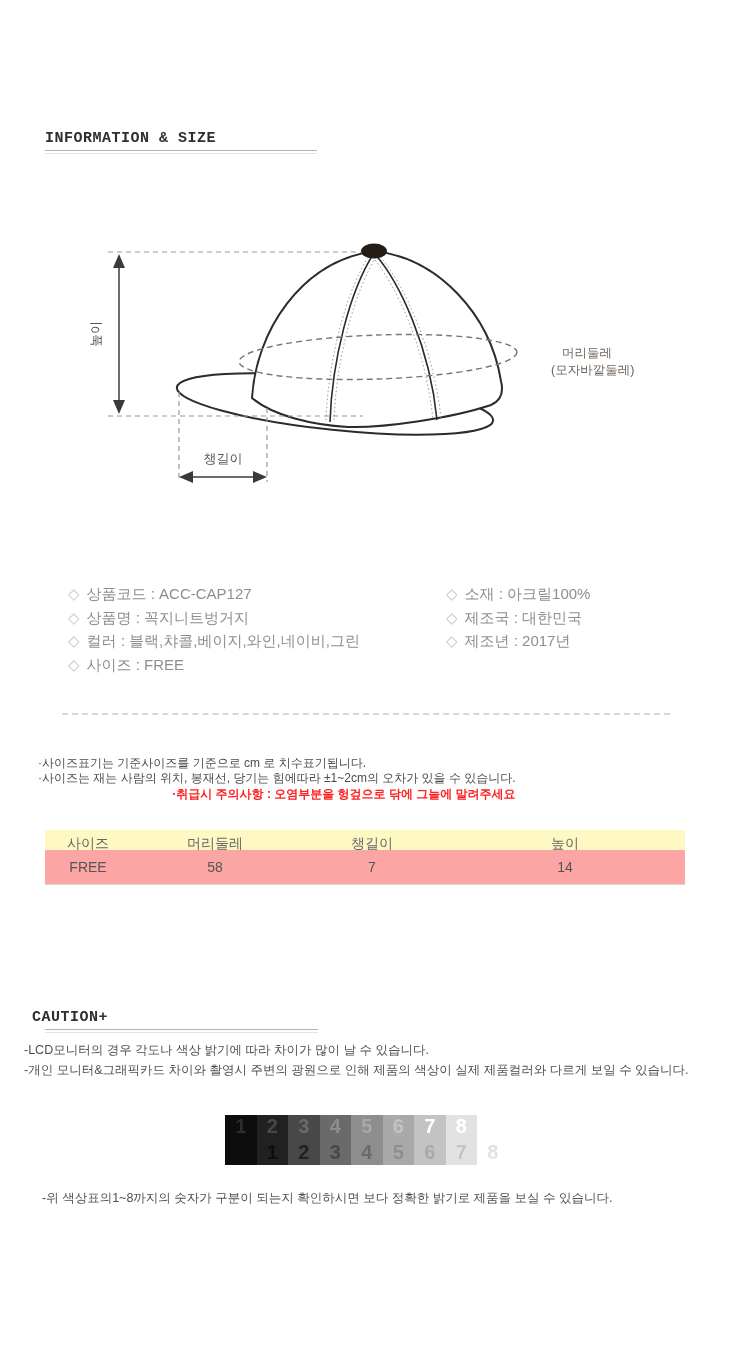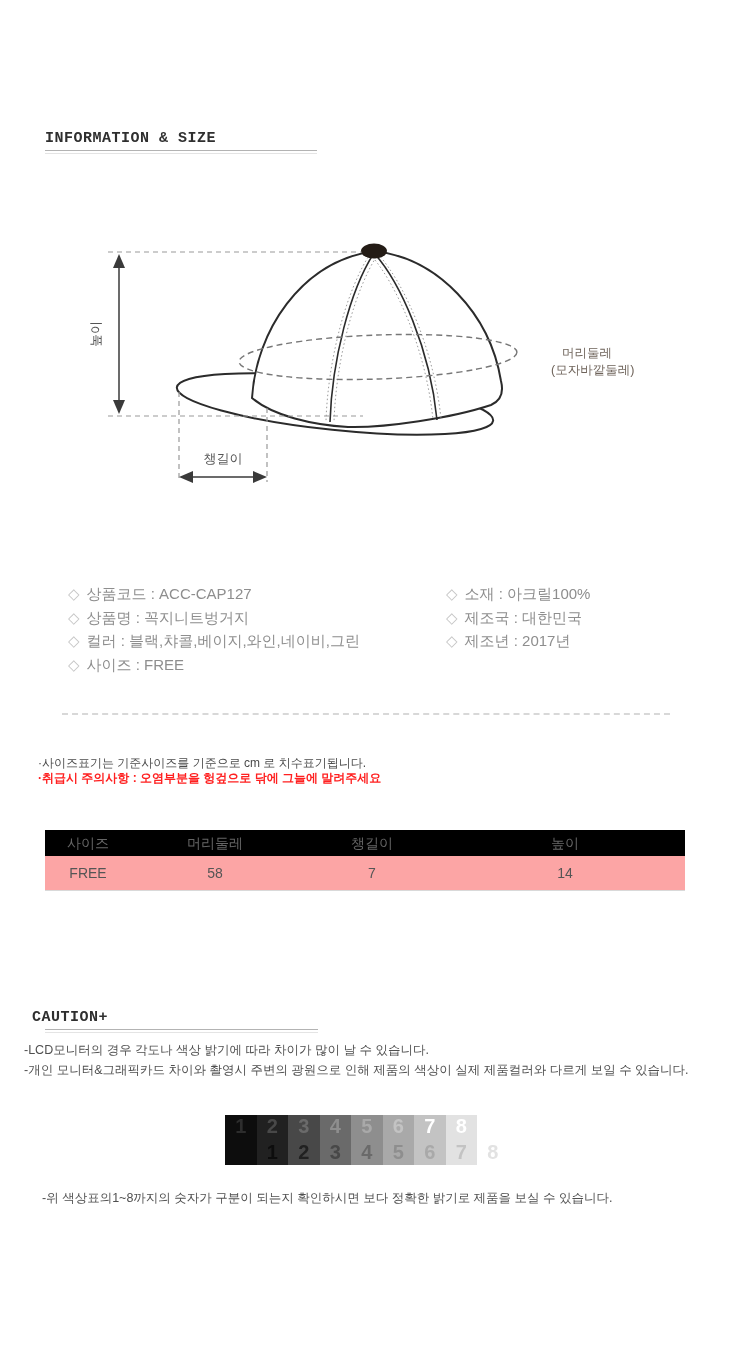--- a/index.html
+++ b/index.html
@@ -28,21 +28,21 @@
   
   .dashed-divider{border-top:2px dashed #d8d8d8;height:0;}
 
   
   .notes{font-size:12px;line-height:15.3px;color:#4a4a4a;white-space:nowrap;}
   .notes .red{font-weight:bold;}
 
   
   .size-table{width:640px;font-size:14px;}
   .st-row{display:grid;grid-template-columns:86px 168px 146px 240px;text-align:center;}
-  .st-head{background:#000000;color:#666;height:26px;line-height:26px;}
+  .st-head{background:#fef9c3;color:#666;height:20px;line-height:26px;}
   .st-data{background:#fca5a5;color:#555;height:34px;line-height:34px;border-bottom:1px solid #d9d9d9;}
 
   
   .caution-text{font-size:12.5px;line-height:20px;color:#4f4f4f;white-space:nowrap;}
 
   
   .gs-chart{display:flex;width:284px;height:50px;}
   .gs-cell{position:relative;width:31.5px;height:50px;flex:0 0 31.5px;}
   .gs-top,.gs-bottom{
     position:absolute;left:0;width:100%;text-align:center;
@@ -107,20 +107,21 @@
 <div class="abs pi-col" style="left:446px;top:582px;">
   <span class="pi-line"><span class="pi-bullet">◇</span><span>소재 : 아크릴100%</span></span>
   <span class="pi-line"><span class="pi-bullet">◇</span><span>제조국 : 대한민국</span></span>
   <span class="pi-line"><span class="pi-bullet">◇</span><span>제조년 : 2017년</span></span>
 </div>
 
 <div class="abs dashed-divider" style="left:62px;top:713px;width:608px;"></div>
 
 <div class="abs notes" style="left:38px;top:756px;">
   <div>·사이즈표기는 기준사이즈를 기준으로 cm 로 치수표기됩니다.</div>
+  <div>·사이즈는 재는 사람의 위치, 봉재선, 당기는 힘에따라  ±1~2cm의  오차가 있을 수 있습니다.</div>
   <div class="red" style="color: rgb(255, 32, 32); text-align: right;">·취급시 주의사항 : 오염부분을 헝겊으로 닦에 그늘에 말려주세요</div>
 </div>
 
 <div class="abs size-table" style="left:45px;top:830px;">
   <div class="st-row st-head">
     <div>사이즈</div>
     <div>머리둘레</div>
     <div>챙길이</div>
     <div>높이</div>
   </div>

